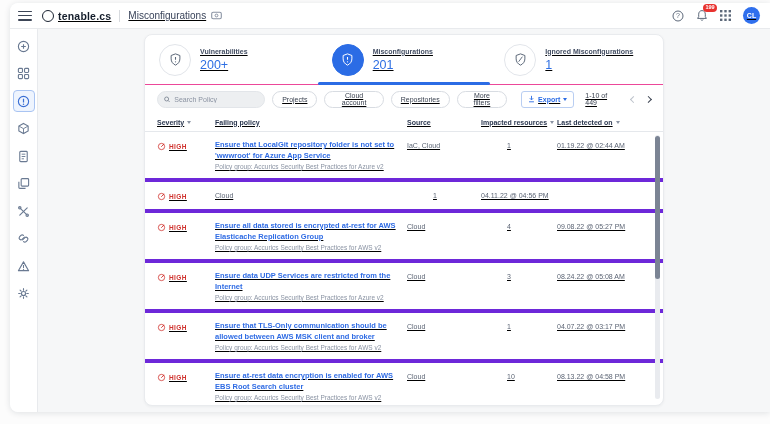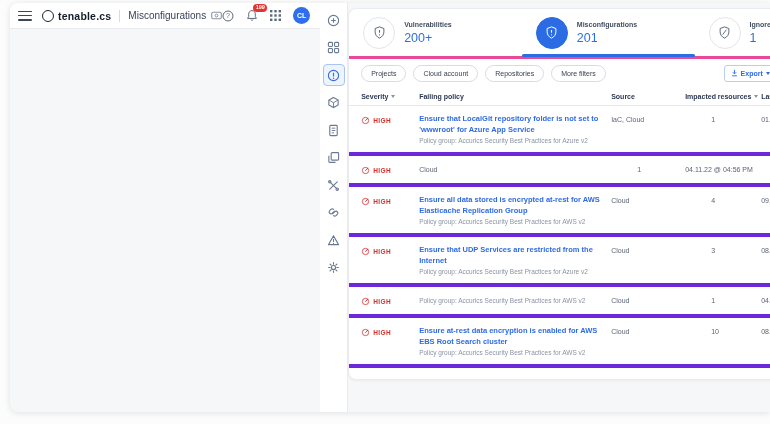--- a/index.html
+++ b/index.html
@@ -1,20 +1,20 @@
 <!DOCTYPE html>
 <html><head>
 <meta charset="utf-8">
 <style>
   * { margin:0; padding:0; box-sizing:border-box; }
   html,body { width:770px; height:424px; overflow:hidden; background:#fcfcfc;
     font-family:"Liberation Sans", sans-serif; }
   .window { position:absolute; left:10px; top:3px; right:0; bottom:12px;
     background:#f6f7f8; border-radius:8px 0 0 8px; overflow:hidden;
-    box-shadow:0 1px 6px rgba(20,30,50,.12); display:flex; flex-direction:row; }
+    box-shadow:0 1px 6px rgba(20,30,50,.12); display:flex; flex-direction:column;text-decoration:underline; }
   
   .topbar { height:26px; background:#fff; border-bottom:1px solid #e8eaed;
     display:flex; align-items:center; padding:0 10px 0 8px; flex:0 0 26px; }
   .hamburger { width:14px; height:10px; display:flex; flex-direction:column;
     justify-content:space-between; cursor:pointer; margin-right:10px; }
   .hamburger span { display:block; height:1.6px; background:#3c4556; border-radius:1px; }
   .logo { display:flex; align-items:center; gap:4px; }
   .logo-circle { width:12px; height:12px; border:1.8px solid #1c2533; border-radius:50%; }
   .brand { font-size:10.5px; font-weight:bold; color:#141d2b; letter-spacing:.2px; }
   .divider { width:1px; height:12px; background:#d7dade; margin:0 8px; }
@@ -32,21 +32,21 @@
     display:flex; flex-direction:column; align-items:center; padding-top:6px; gap:5.5px; flex:0 0 28px; }
   .side-btn { width:22px; height:22px; border-radius:4px; display:flex; align-items:center;
     justify-content:center; cursor:pointer; border:1px solid transparent; }
   .side-btn.active { border-color:#a9c4f2; background:#eef4fe; }
   .main { flex:1; position:relative; overflow:hidden; }
   
   .card { width:520px; height:372px; margin:5px auto 0; background:#fff;
     border:1px solid #e9ebee; border-radius:8px; position:relative;
     box-shadow:0 1px 3px rgba(20,30,50,.05); overflow:hidden; }
   
-  .tabs { display:flex; height:50px; border-bottom:3px solid #ec4899; }
+  .tabs { display:flex; height:50px; border-bottom:1px solid #ec4899; }
   .tab { flex:1; display:flex; align-items:center; gap:9px; padding-left:14px;
     position:relative; cursor:pointer; }
   .tab.active::after { content:""; position:absolute; left:0; right:0; bottom:-1px;
     height:3px; background:#2b6ce5; border-radius:2px; }
   .tab-circle { width:32px; height:32px; border-radius:50%; border:1px solid #e2e5ea;
     display:flex; align-items:center; justify-content:center; background:#fff; flex:0 0 32px; }
   .tab.active .tab-circle { background:#2b6ce5; border-color:#2b6ce5; }
   .tab-label { font-size:7px; font-weight:600; color:#434e63; margin-bottom:3px; }
   .tab-count { font-size:12.5px; color:#2e6fe3; font-weight:500; }
   
@@ -264,20 +264,27 @@
                 </svg>
             </span>
             <div>
               <div class="tab-label">Ignored Misconfigurations</div>
               <div class="tab-count">1</div>
             </div>
           </div>
         </div>
 
         <div class="filters">
+          <div class="search">
+            <svg width="7" height="7" viewBox="0 0 10 10">
+                <circle cx="4.2" cy="4.2" r="3.2" fill="none" stroke="#6d7685" stroke-width="1.2"></circle>
+                <path d="M6.6 6.6 9 9" stroke="#6d7685" stroke-width="1.2"></path>
+              </svg>
+            <input type="text" placeholder="Search Policy" style="">
+          </div>
           <div style="display:flex; gap:7px;">
 
           <button class="chip">Projects</button>
               <button class="chip">Cloud account</button>
               <button class="chip">Repositories</button>
               <button class="chip">More filters</button>
             </div>
           <div class="spacer"></div>
           <button class="export-btn">
             <svg width="7" height="8" viewBox="0 0 10 11">
@@ -361,36 +368,37 @@
           </div>
             <div class="trow">
             <div class="sev">
               <svg width="9" height="9" viewBox="0 0 16 16">
                   <circle cx="8" cy="8" r="5.6" fill="none" stroke="#d0312d" stroke-width="1.4"></circle>
                   <path d="M8 8 12.2 3.8" stroke="#d0312d" stroke-width="1.6" stroke-linecap="round"></path>
                 </svg>
               <span class="sevtext">HIGH</span>
             </div>
             <div>
-              <a href="#" class="plink">Ensure that UDP Services are restricted from the Internet</a>
+              <a href="#" class="plink">Ensure data UDP Services are restricted from the Internet</a>
               <div class="pgroup">Policy group: Accurics Security Best Practices for Azure v2</div>
             </div>
             <div class="cell-txt">Cloud</div>
             <div class="cell-txt imp">3</div>
             <div class="cell-txt">08.24.22 @ 05:08 AM</div>
           </div>
             <div class="trow">
             <div class="sev">
               <svg width="9" height="9" viewBox="0 0 16 16">
                   <circle cx="8" cy="8" r="5.6" fill="none" stroke="#d0312d" stroke-width="1.4"></circle>
                   <path d="M8 8 12.2 3.8" stroke="#d0312d" stroke-width="1.6" stroke-linecap="round"></path>
                 </svg>
               <span class="sevtext">HIGH</span>
             </div>
             <div>
+              <a href="#" class="plink">Ensure that TLS-Only communication should be allowed between AWS MSK client and broker</a>
               <div class="pgroup">Policy group: Accurics Security Best Practices for AWS v2</div>
             </div>
             <div class="cell-txt">Cloud</div>
             <div class="cell-txt imp">1</div>
             <div class="cell-txt">04.07.22 @ 03:17 PM</div>
           </div>
             <div class="trow">
             <div class="sev">
               <svg width="9" height="9" viewBox="0 0 16 16">
                   <circle cx="8" cy="8" r="5.6" fill="none" stroke="#d0312d" stroke-width="1.4"></circle>

